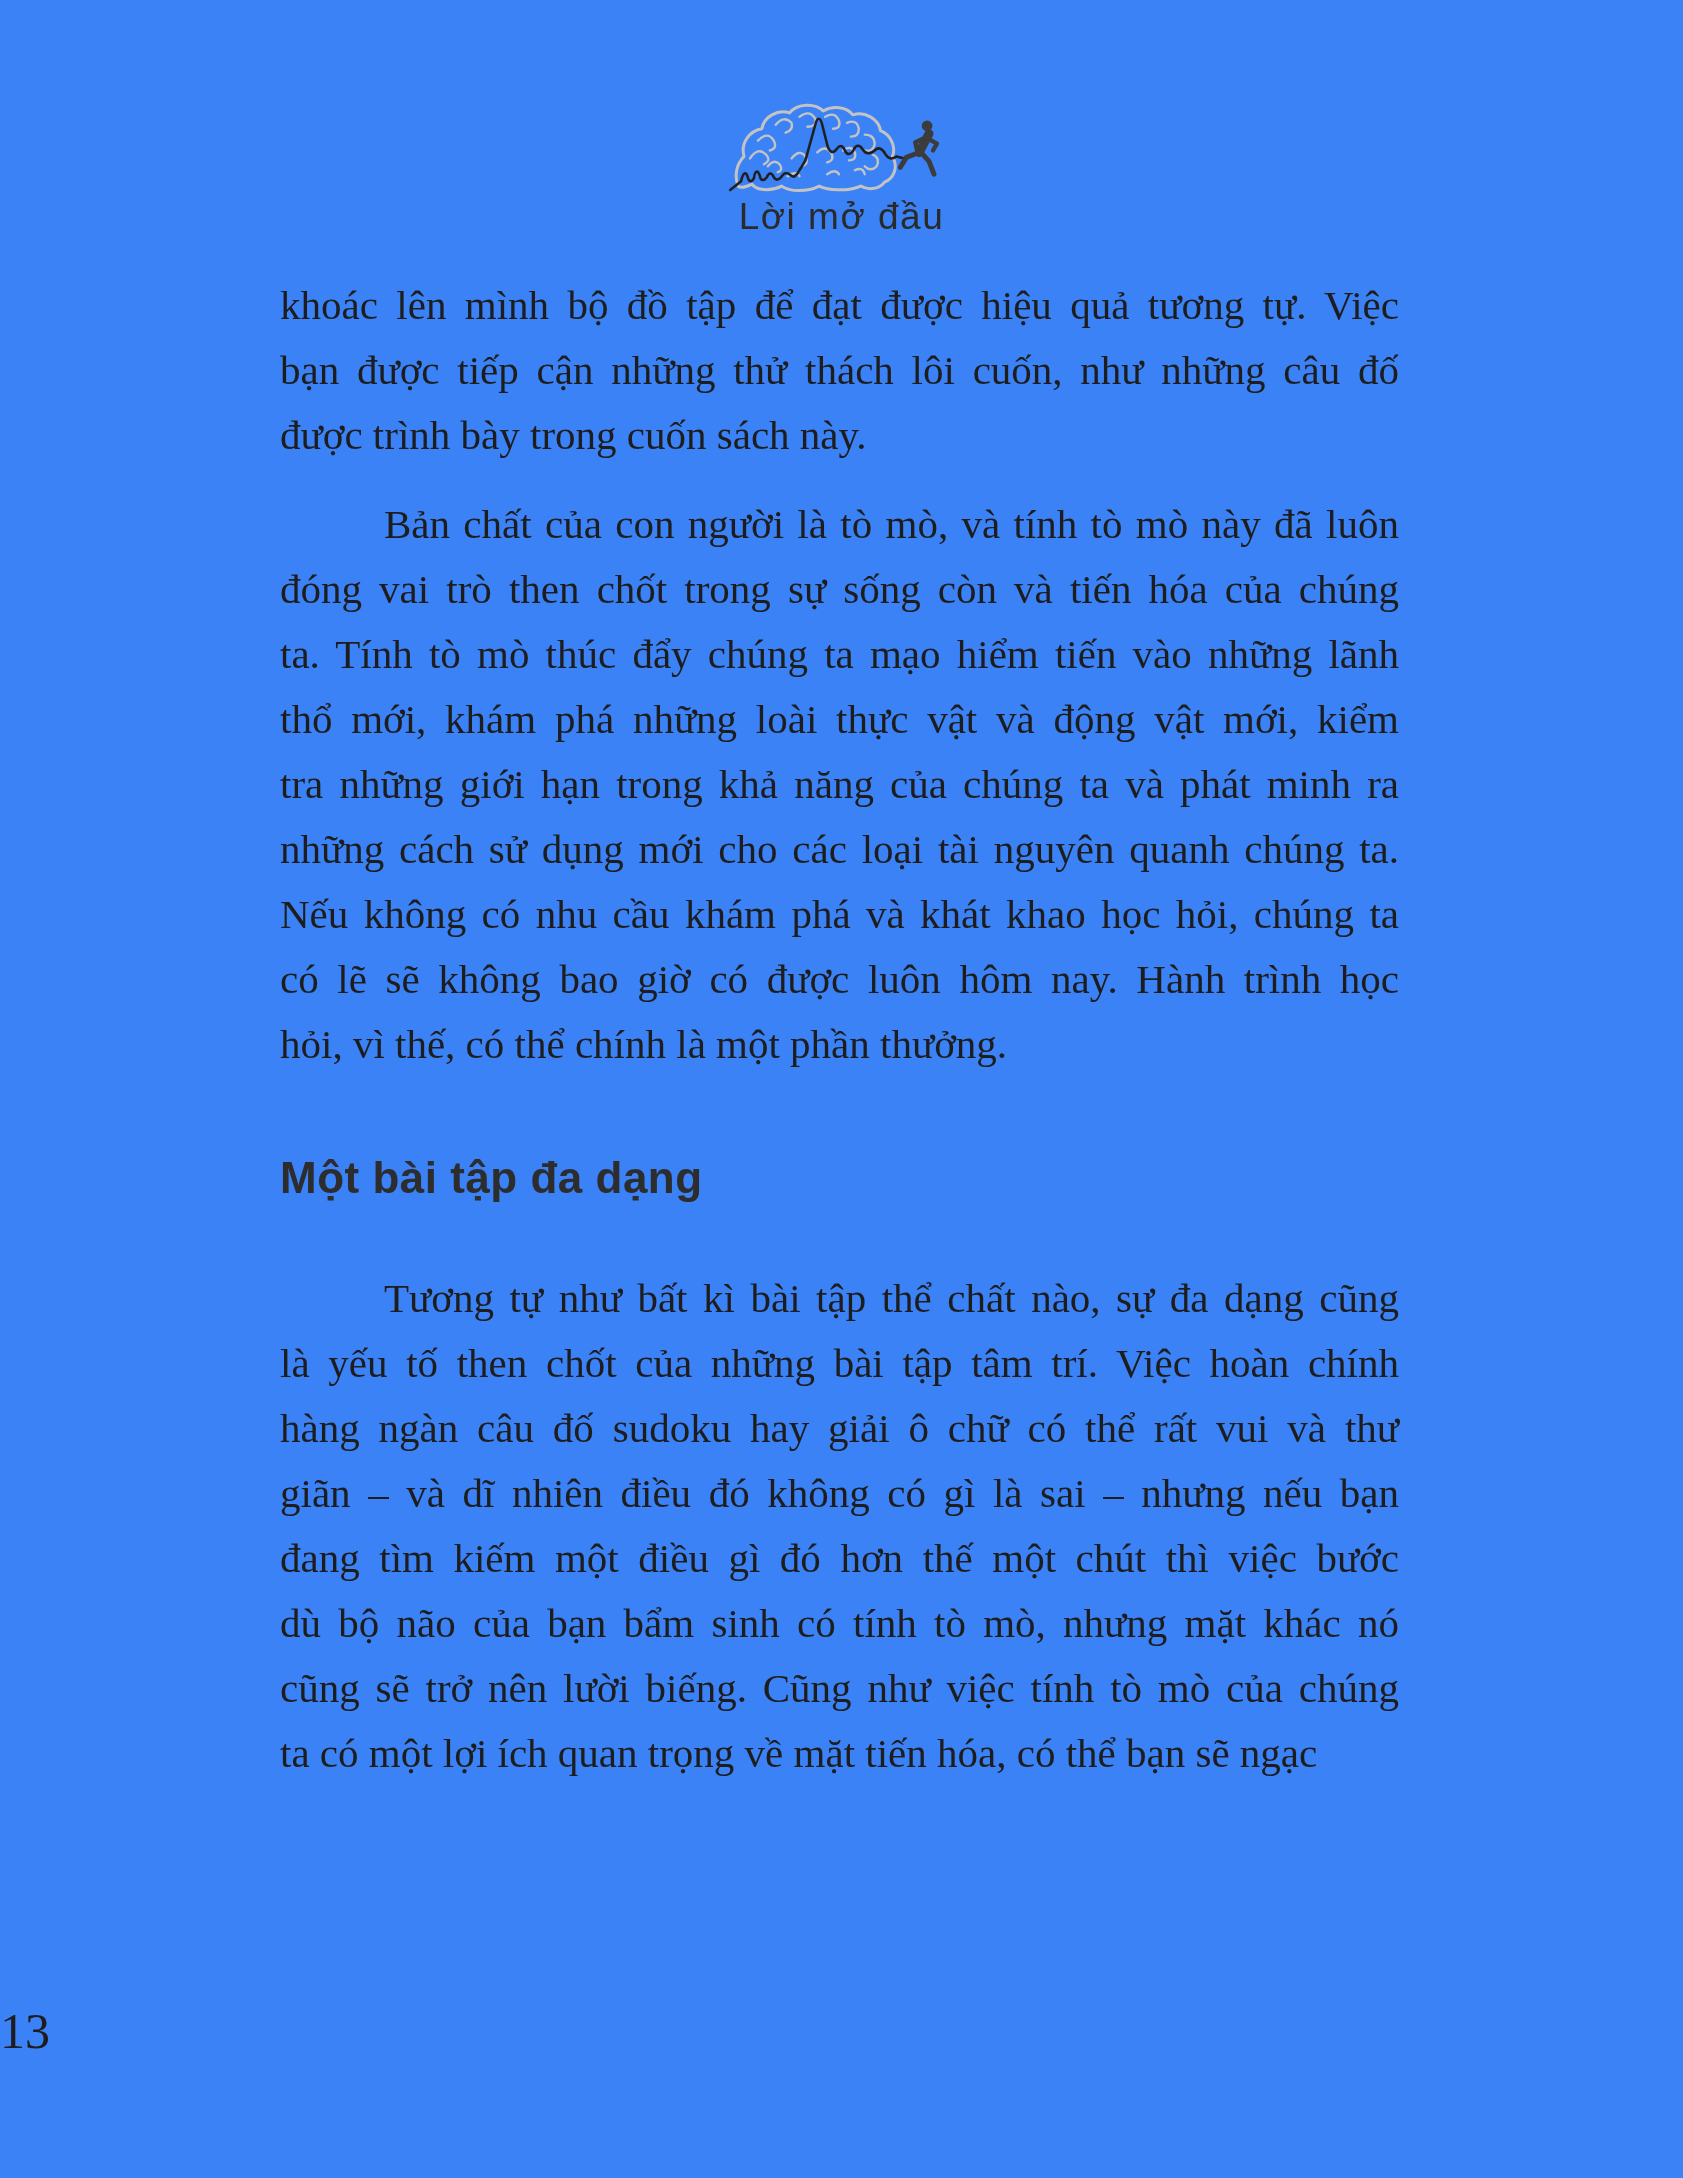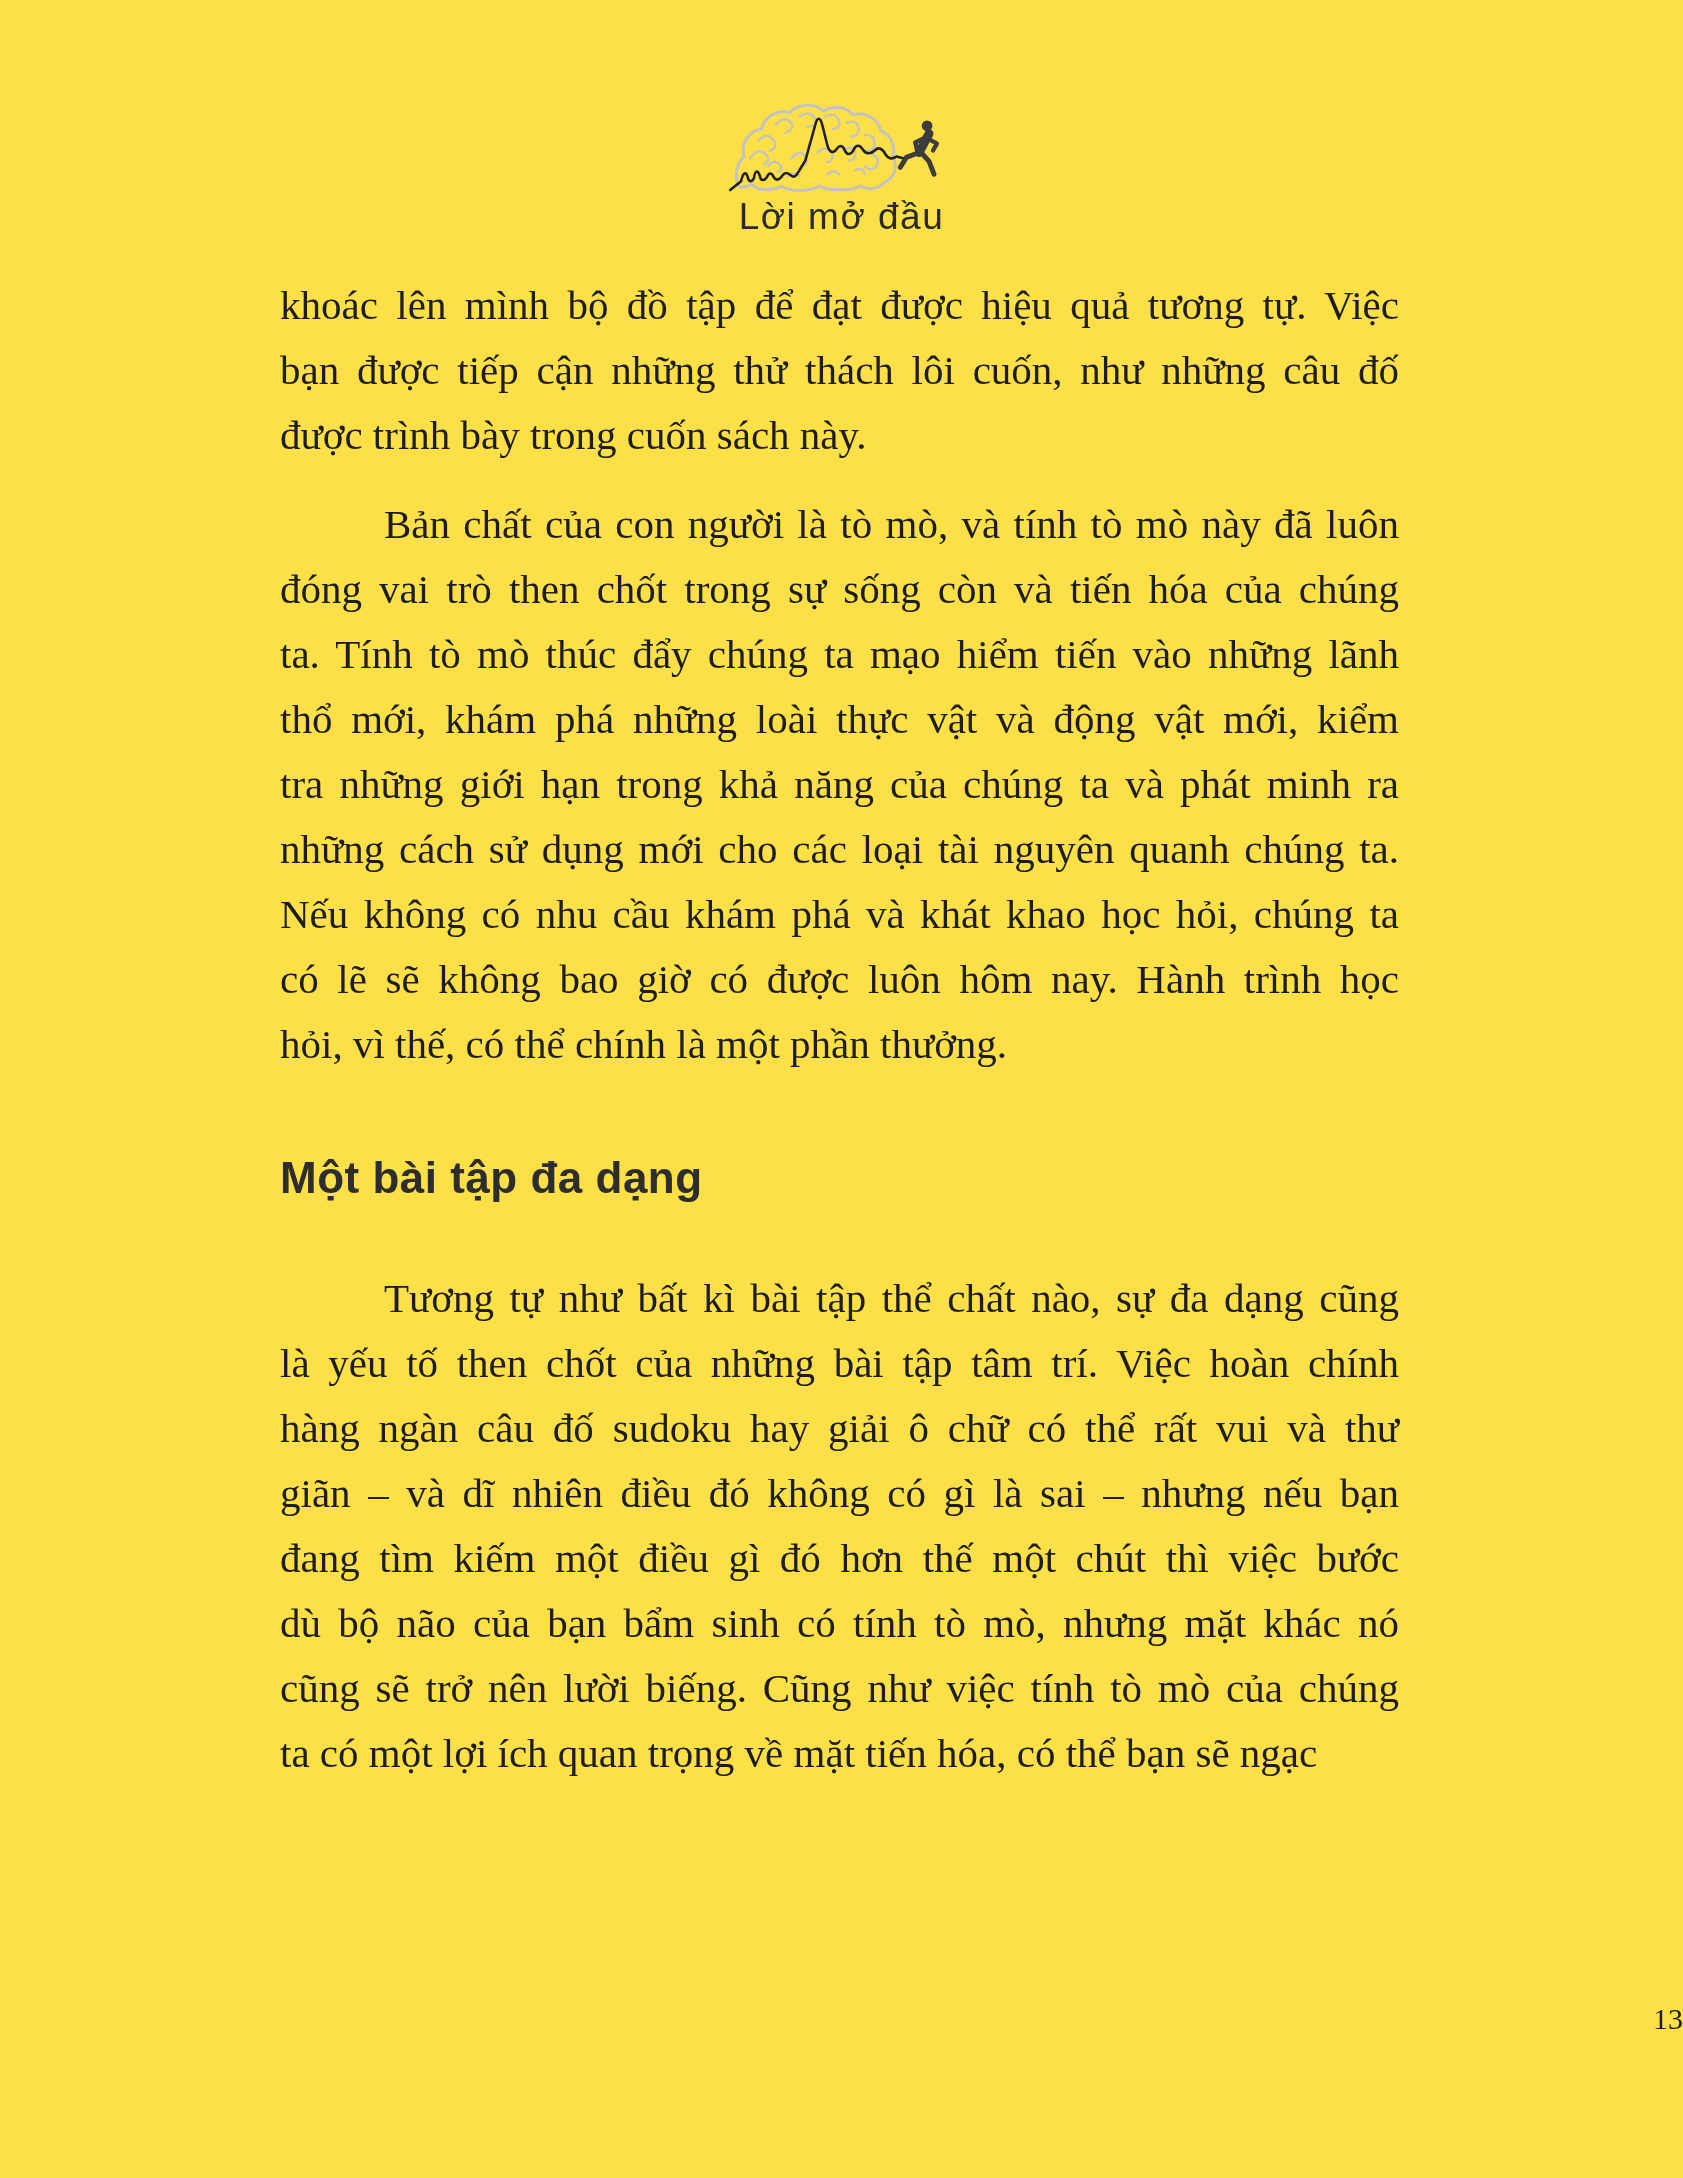--- a/index.html
+++ b/index.html
@@ -4,21 +4,21 @@
 <style>
   html, body {
     margin: 0;
     padding: 0;
     background: #ffffff;
   }
   .page {
     position: relative;
     width: 1683px;
     height: 2178px;
-    background: #fde047;
+    background: #3b82f6;
     overflow: hidden;
     font-family: "Liberation Serif", serif;
   }
   .header {
     position: absolute;
     top: 103px;
     left: 0;
     right: 0;
     text-align: center;
   }
@@ -65,23 +65,23 @@
     line-height: 1.2;
     color: #2d2d2d;
     letter-spacing: 0.5px;
     margin: 75px 0 61px 0;
   }
   .page-number {
     position: absolute;
     top: 2002px;
     left: 0;
     right: 0;
-    text-align: right;
+    text-align: left;
     font-family: "Liberation Serif", serif;
-    font-size: 30px;
+    font-size: 50px;
     color: #1d1d1d;
   }
 </style>
 </head>
 <body>
 
 <div class="page">
 
   <div class="header">
     <svg width="228" height="91" viewBox="0 0 230 92">

